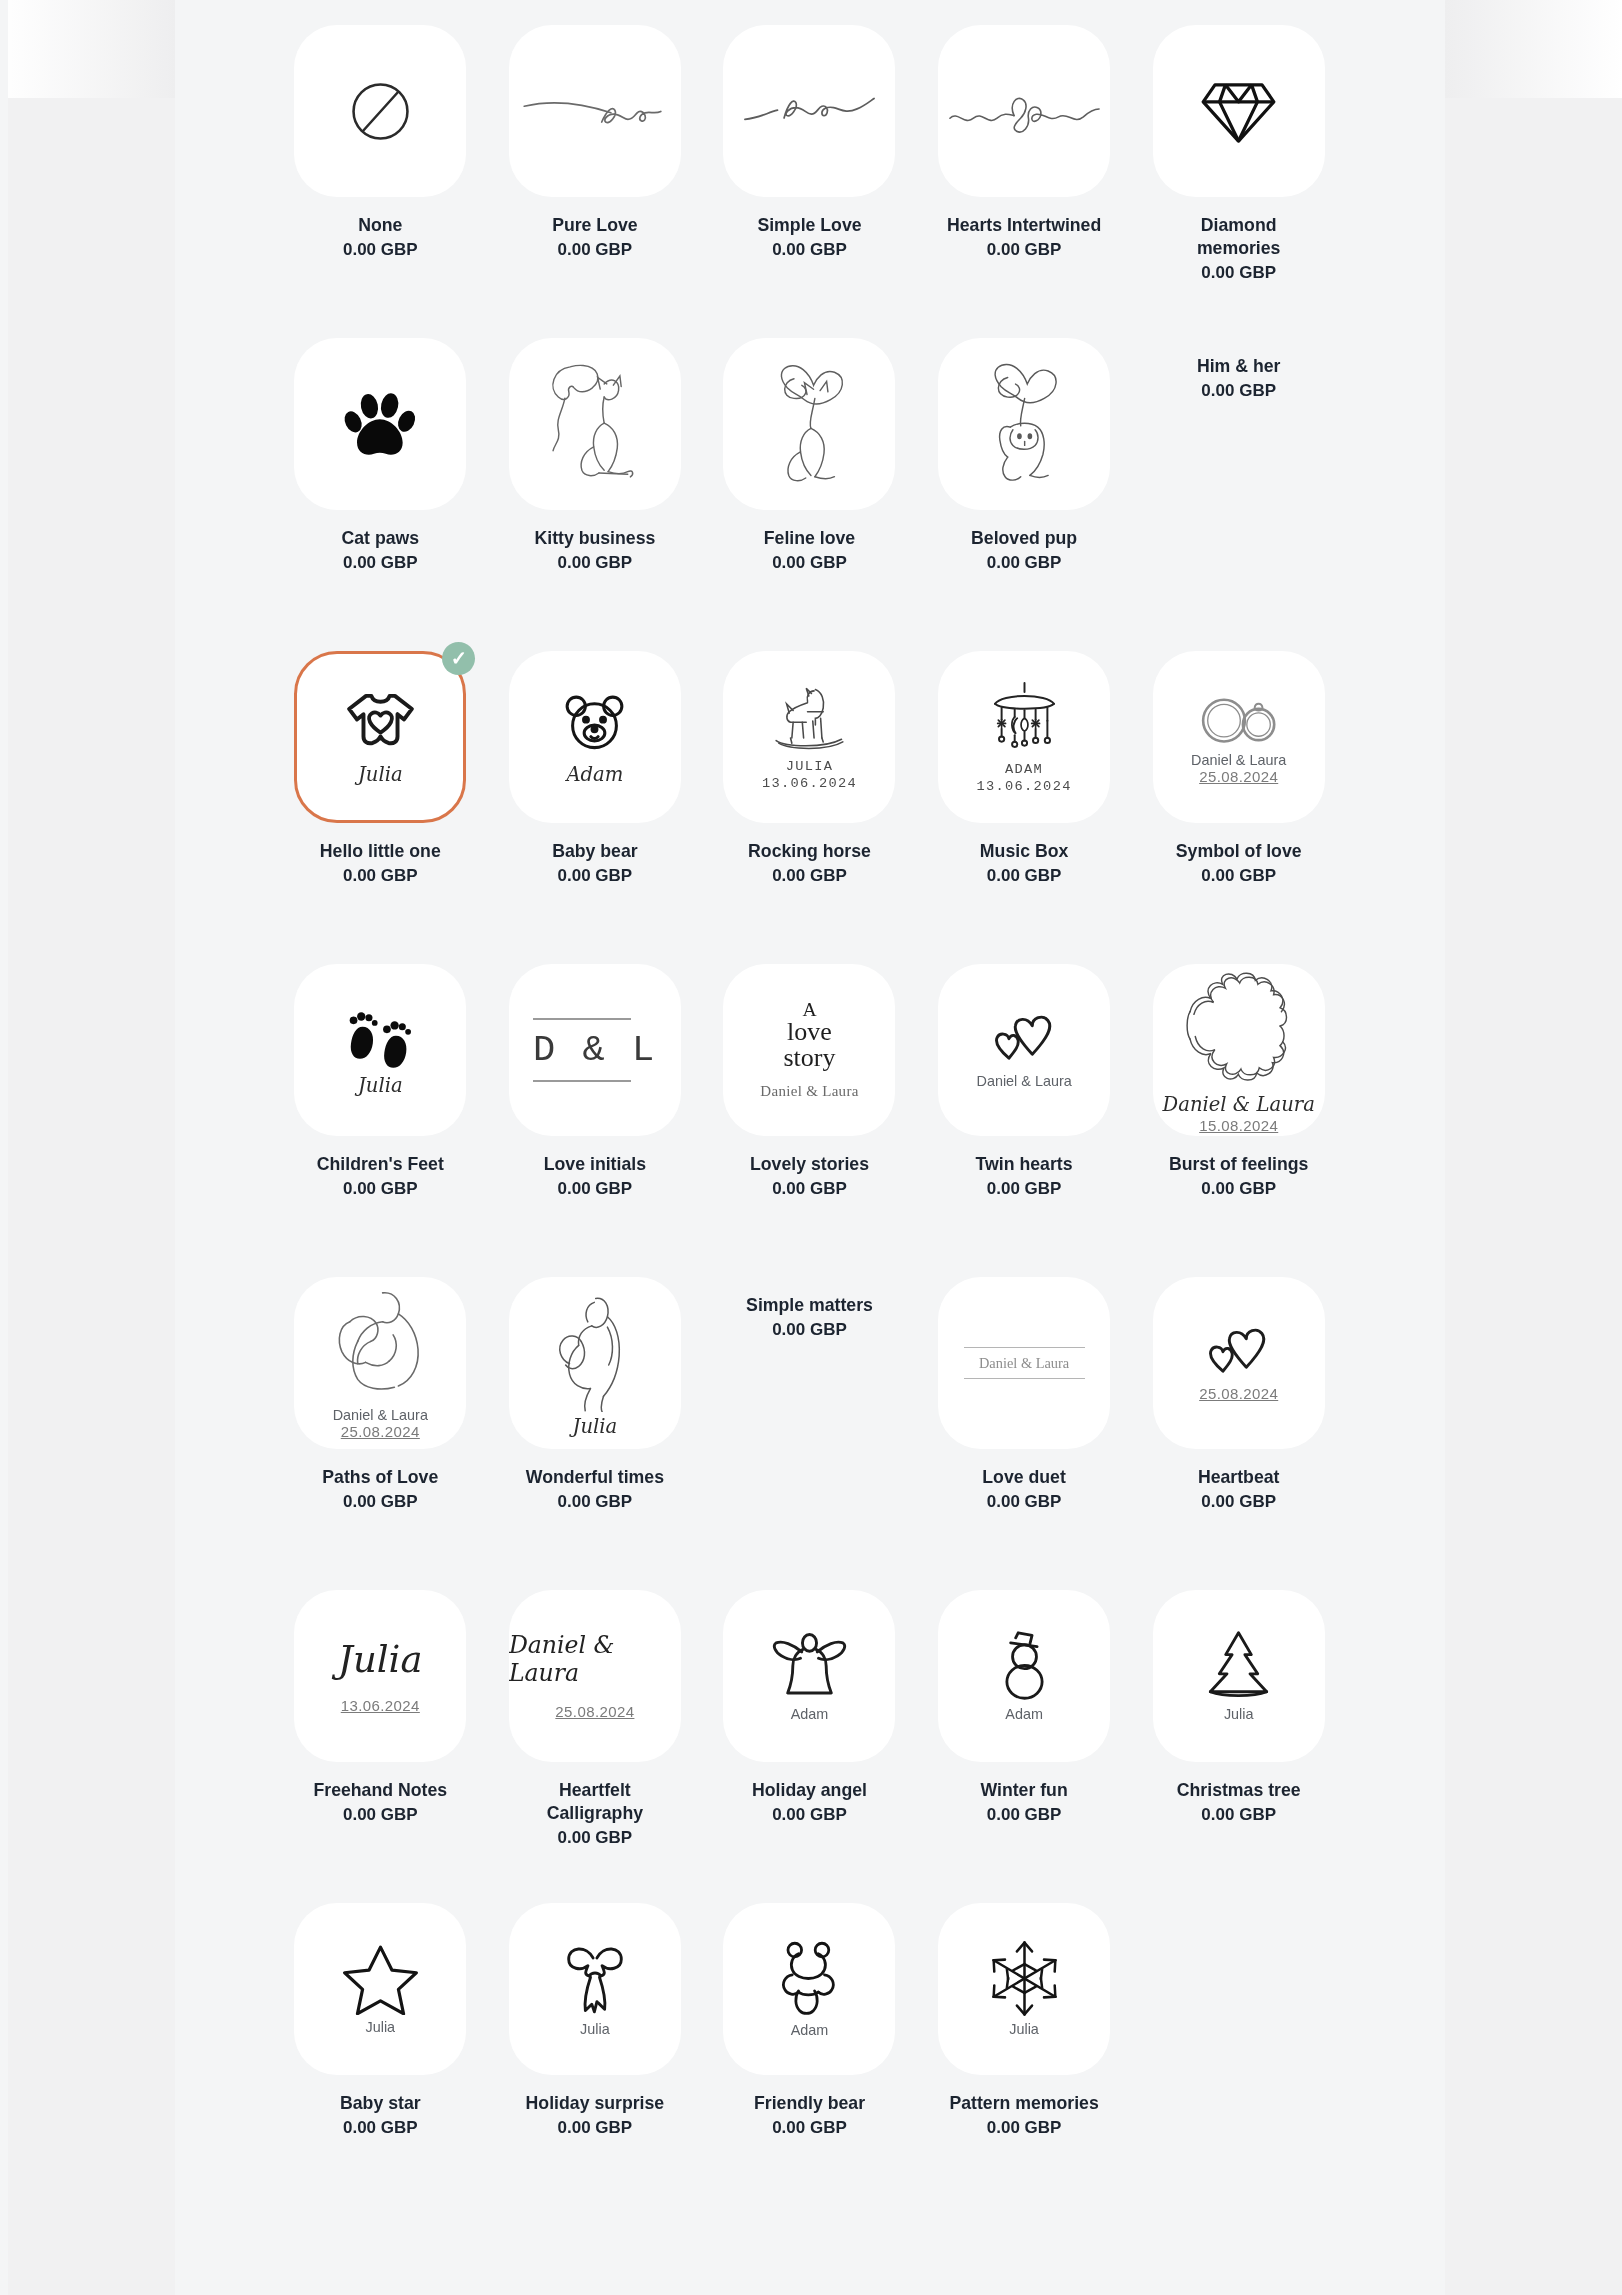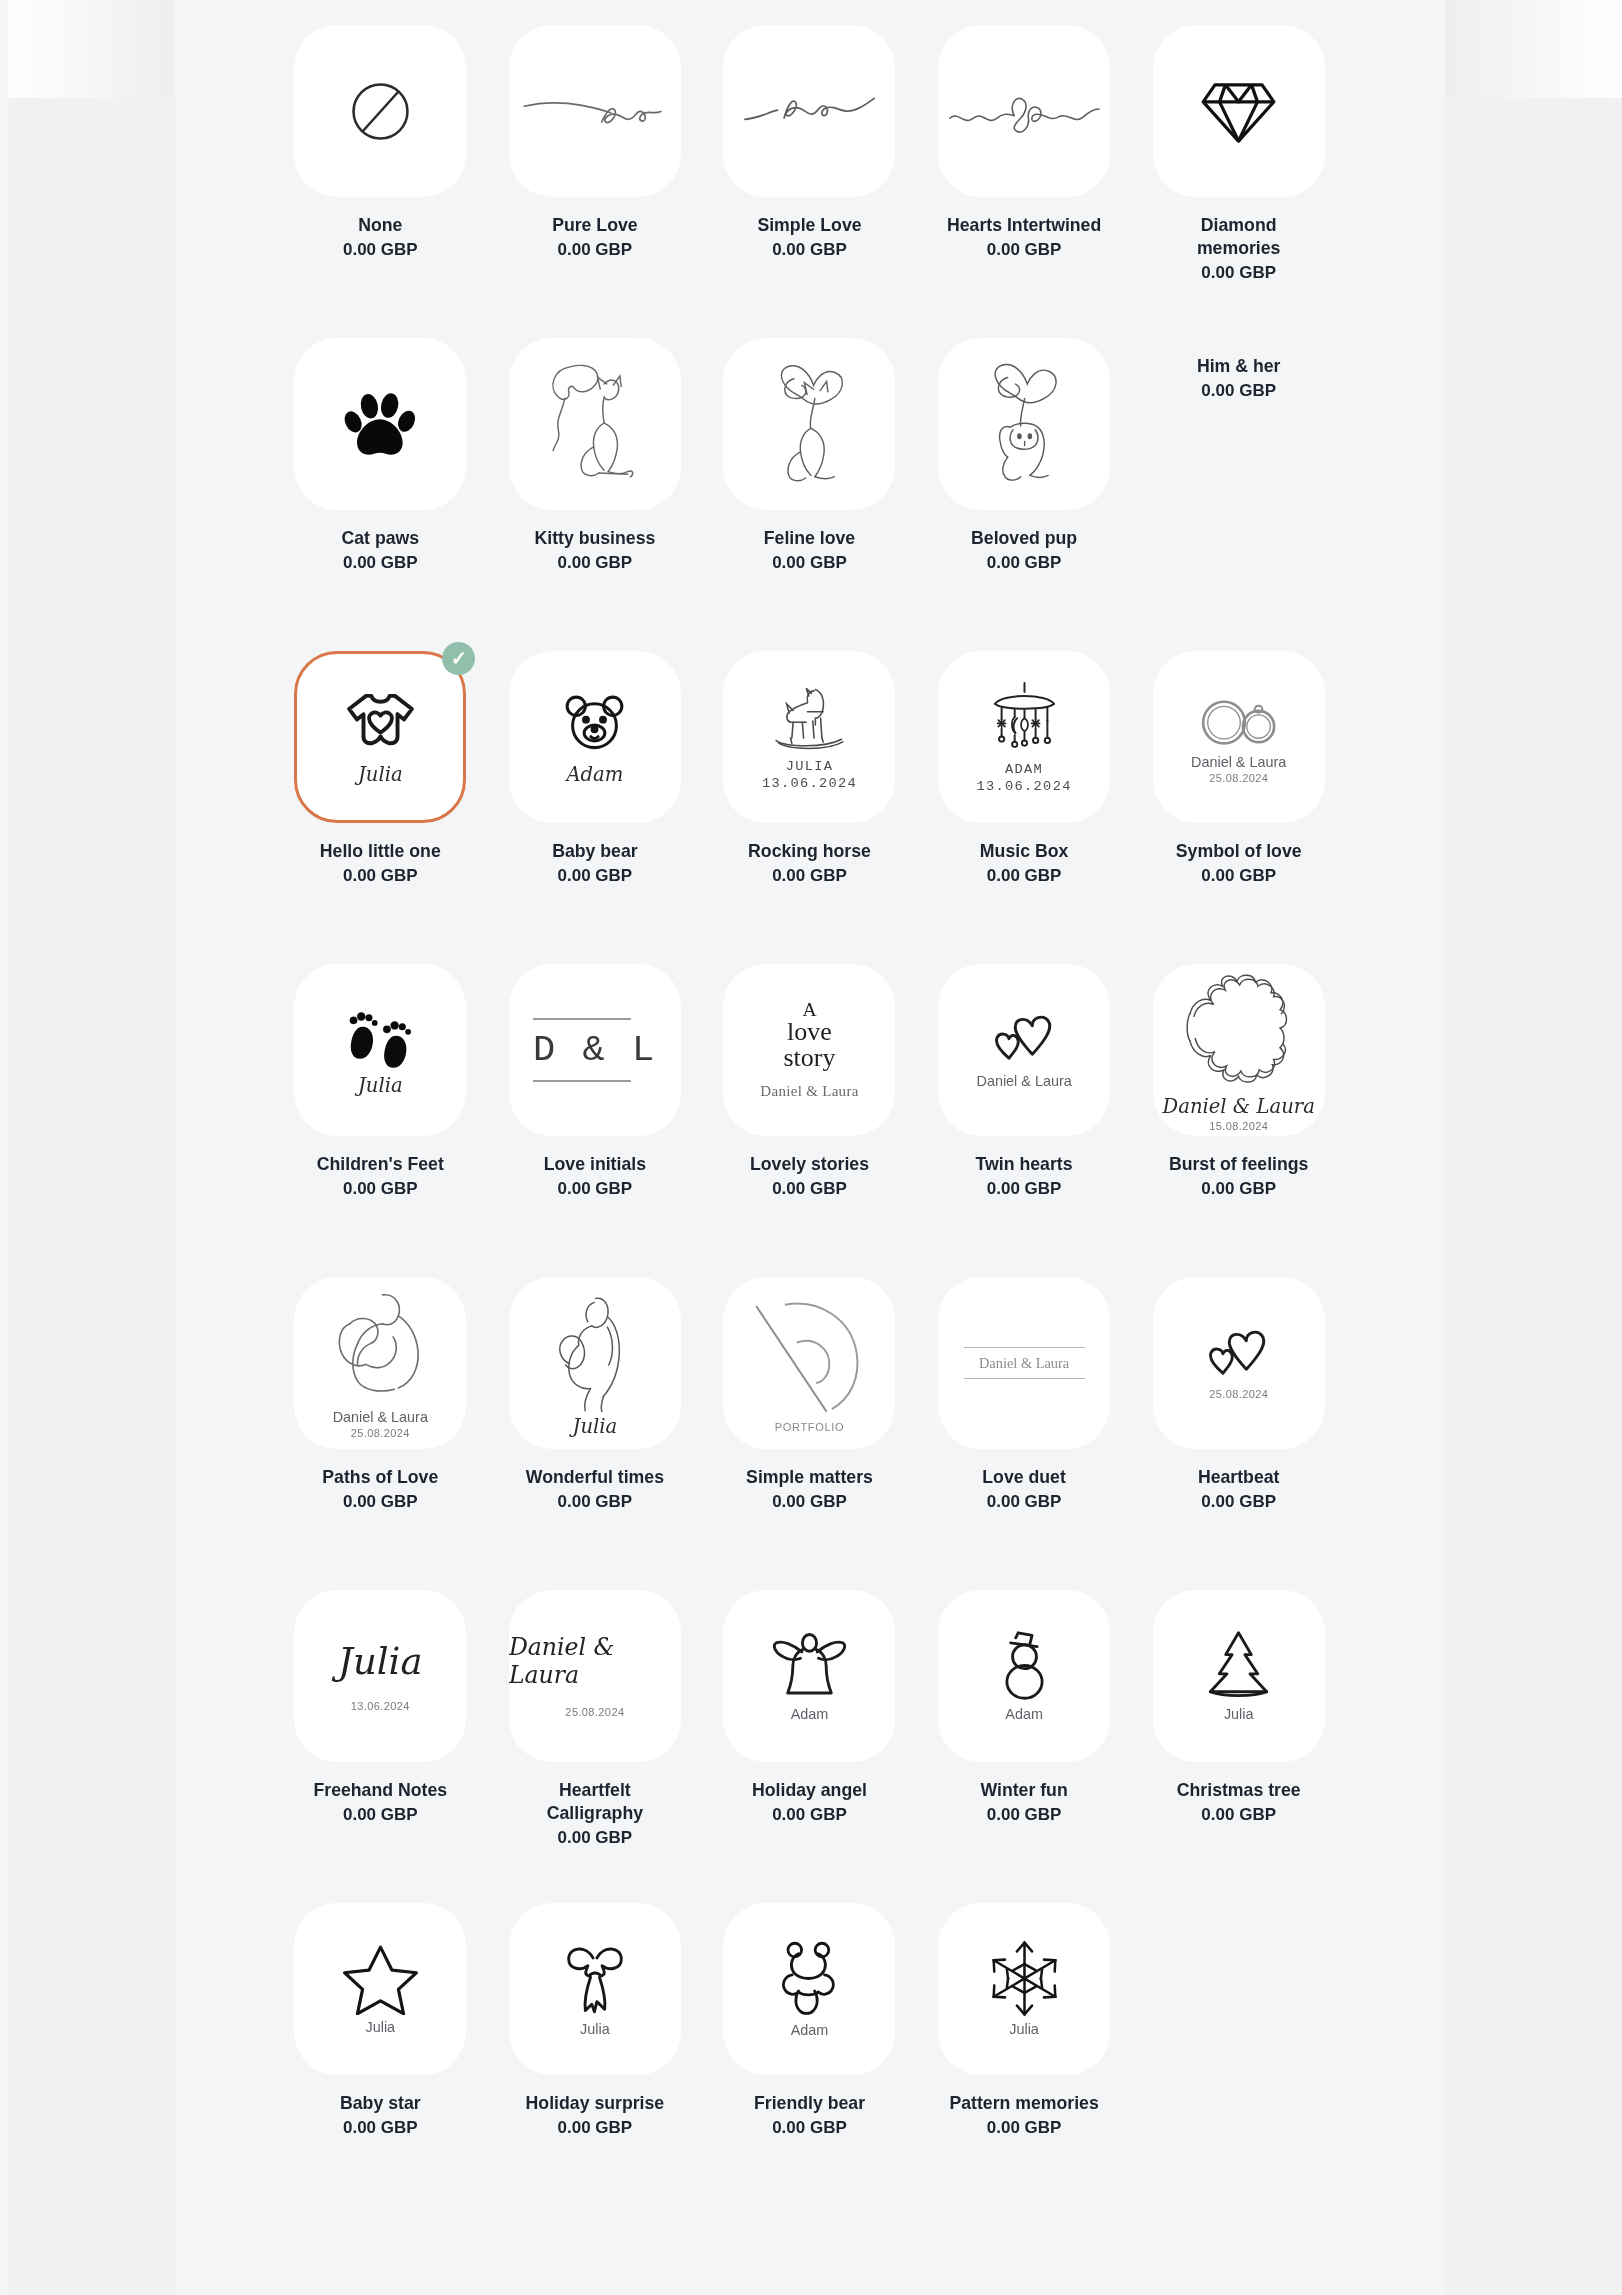--- a/index.html
+++ b/index.html
@@ -68,21 +68,21 @@
     font-weight:bold;
   }
   .art{display:flex;align-items:center;justify-content:center;}
   .sub{
     font-size:14.4px;color:#5e6268;margin-top:3.9px;text-align:center;line-height:1.12;
   }
   .sub.script{font-family:"DejaVu Serif", serif;font-style:italic;font-size:19.6px;color:#2c2c2c;}
   .sub.serif{font-family:"Liberation Serif", serif;font-size:15px;color:#6a6a6a;letter-spacing:0.3px;}
   .sub.mono{font-family:"Liberation Mono", monospace;font-size:13.7px;color:#4c4c4c;letter-spacing:1.3px;}
   .sub.tiny{font-size:11px;color:#8a8a8a;letter-spacing:0.7px;}
-  .sub.date{font-size:11px;color:#7b7b7b;letter-spacing:0.4px;}
+  .sub.date{font-size:15px;color:#7b7b7b;letter-spacing:0.4px;text-decoration:underline;}
   .label{
     margin-top:17px;
     font-size:17.7px;font-weight:bold;color:#1c2430;text-align:center;line-height:1.28;
     max-width:164px;
   }
   .price{
     margin-top:3.3px;
     font-size:17px;color:#1c2430;text-align:center;font-weight:bold;
   }
   svg{display:block;}
@@ -516,32 +516,20 @@
   <path d="M94 60 C104 78 104 102 96 118"></path>
 </svg>
             </div>
             <div class="sub script">Julia</div>
           </div>
         </div>
         <div class="label">Wonderful times</div>
         <div class="price">0.00 GBP</div>
       </div>
       <div class="cell">
-        <div class="tile-wrap">
-          <div class="tile">
-            <div class="art">
-              <svg width="124" height="124" viewBox="0 0 190 190" fill="none" stroke="#9b9b9b" stroke-width="3">
-  <path d="M58 18 C110 8 160 40 168 92 C174 130 158 162 130 178"></path>
-  <path d="M76 76 C104 66 128 86 126 112 C125 126 116 136 106 138"></path>
-  <path d="M14 20 L122 182" stroke="#8a8a8a"></path>
-</svg>
-            </div>
-            <div class="sub tiny">PORTFOLIO</div>
-          </div>
-        </div>
         <div class="label">Simple matters</div>
         <div class="price">0.00 GBP</div>
       </div>
       <div class="cell">
         <div class="tile-wrap">
           <div class="tile">
             <div class="art">
               <div style="text-align:center">
       <div class="lines-top" style="width:121px;height:1.3px;background:#b5b5b5"></div>
       <div class="pair-name" style="margin:6.5px 0;color:#8d8d8d">Daniel &amp; Laura</div>

